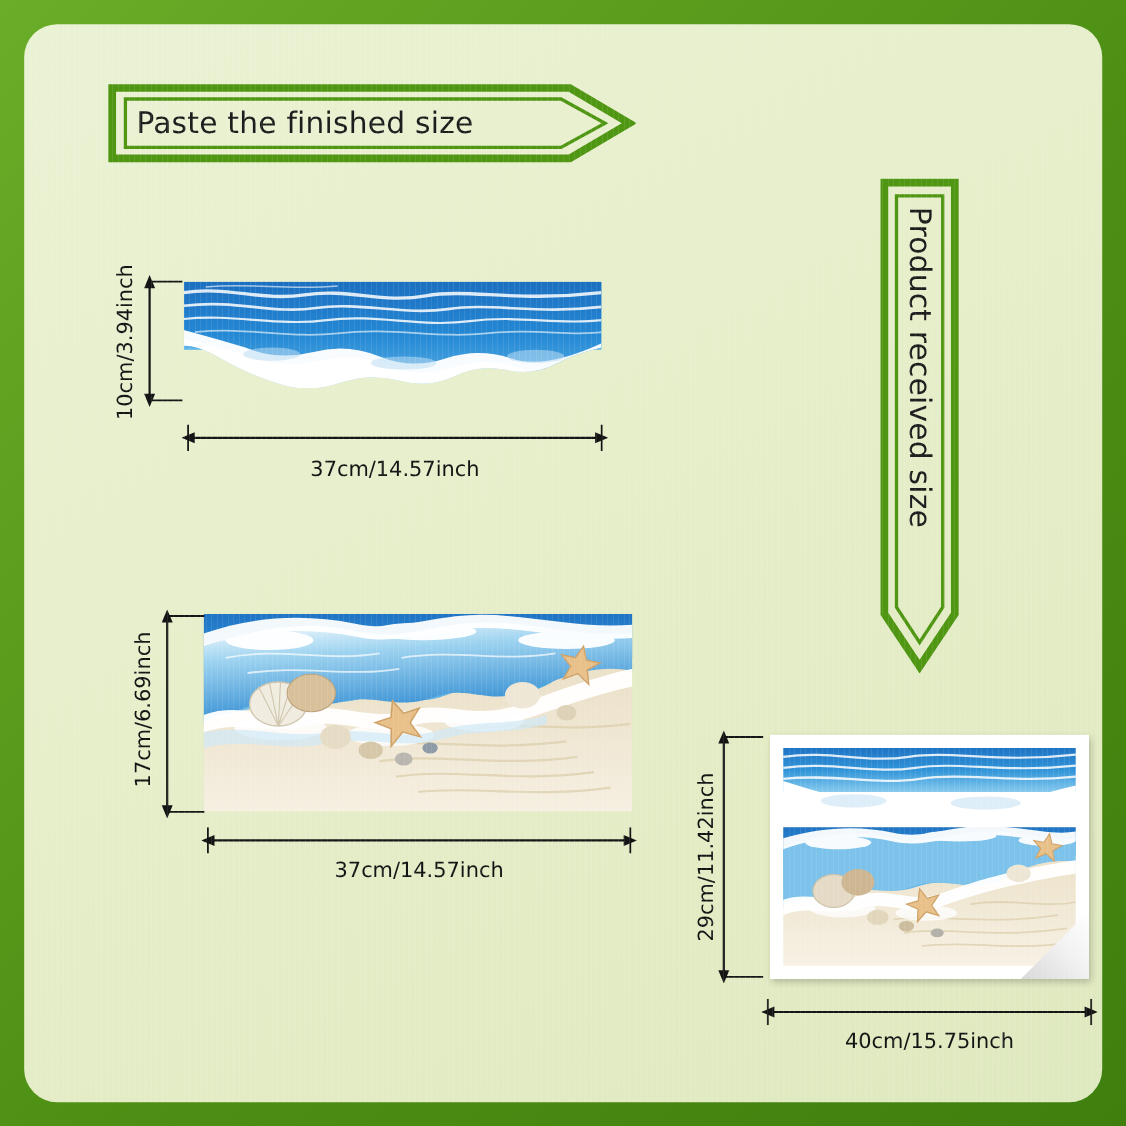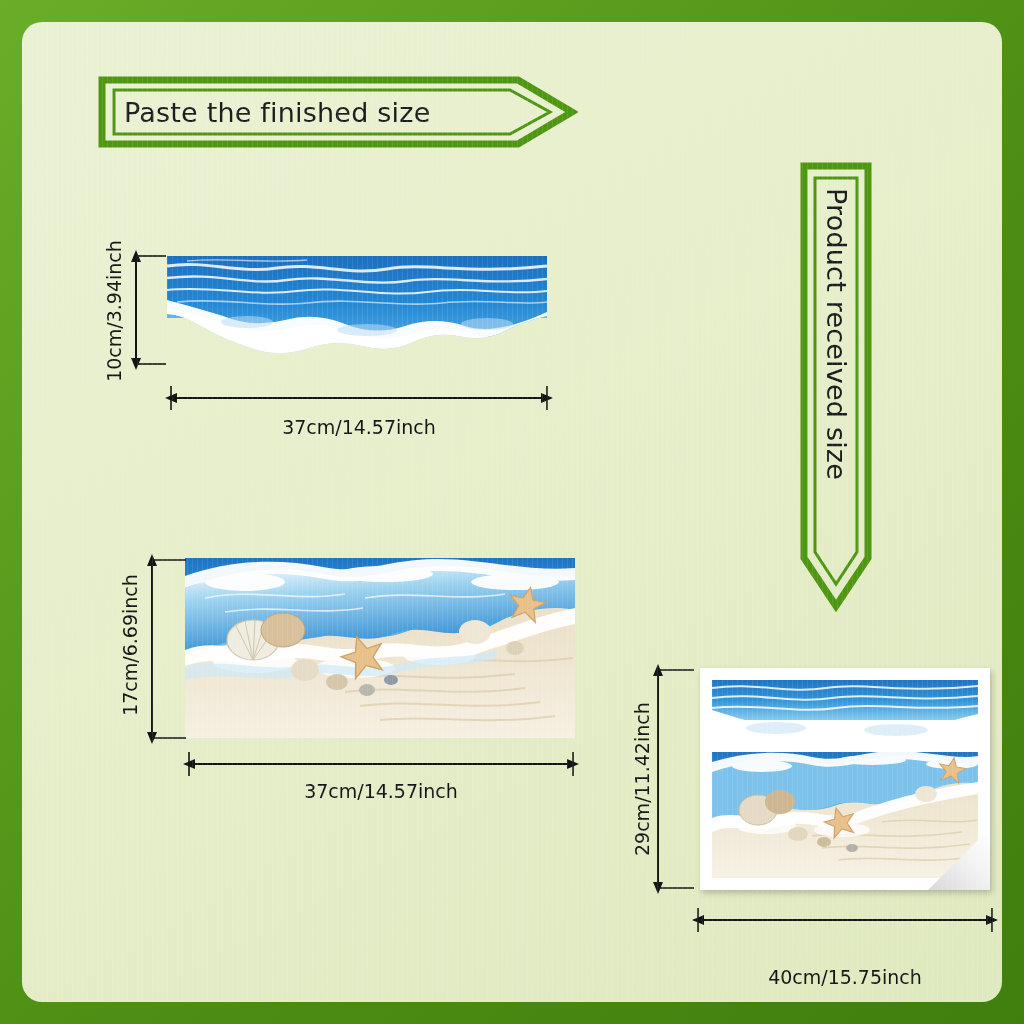--- a/index.html
+++ b/index.html
@@ -15,21 +15,21 @@
     background: linear-gradient(135deg, #6aad28 0%, #4d8f14 55%, #3f7f0e 100%);
     overflow: hidden;
     font-family: "DejaVu Sans", sans-serif;
   }
   #inner {
     position: absolute;
     left: 22px;
     top: 22px;
     width: 980px;
     height: 980px;
-    border-radius: 20px;
+    border-radius: 30px;
     background: #e7efcf;
     background: linear-gradient(150deg, #eaf2d4 0%, #e6eeca 45%, #dfe9bf 100%);
     overflow: hidden;
   }
   
   #inner::after {
     content: "";
     position: absolute;
     inset: 0;
     background: repeating-linear-gradient(90deg, rgba(255,255,255,0.18) 0px, rgba(255,255,255,0.18) 1px, rgba(0,0,0,0) 1px, rgba(0,0,0,0) 5px);
@@ -389,16 +389,16 @@
     </svg>
     <div class="dim-text vert" style="left:545px;top:748px;width:150px;text-align:center;">29cm/11.42inch</div>
 
     <svg style="position:absolute;left:670px;top:886px;" width="306" height="24" viewBox="0 0 306 24">
       <line x1="8" y1="12" x2="298" y2="12" stroke="#141414" stroke-width="2"></line>
       <polygon points="0,12 12,7 12,17" fill="#141414"></polygon>
       <polygon points="306,12 294,7 294,17" fill="#141414"></polygon>
       <line x1="6" y1="0" x2="6" y2="24" stroke="#141414" stroke-width="1.6"></line>
       <line x1="300" y1="0" x2="300" y2="24" stroke="#141414" stroke-width="1.6"></line>
     </svg>
-    <div class="dim-text" style="left:670px;top:944px;width:306px;text-align:center;">40cm/15.75inch</div>
+    <div class="dim-text" style="left:670px;top:914px;width:306px;text-align:center;">40cm/15.75inch</div>
 
   </div>
 </div>
 
 </body></html>

